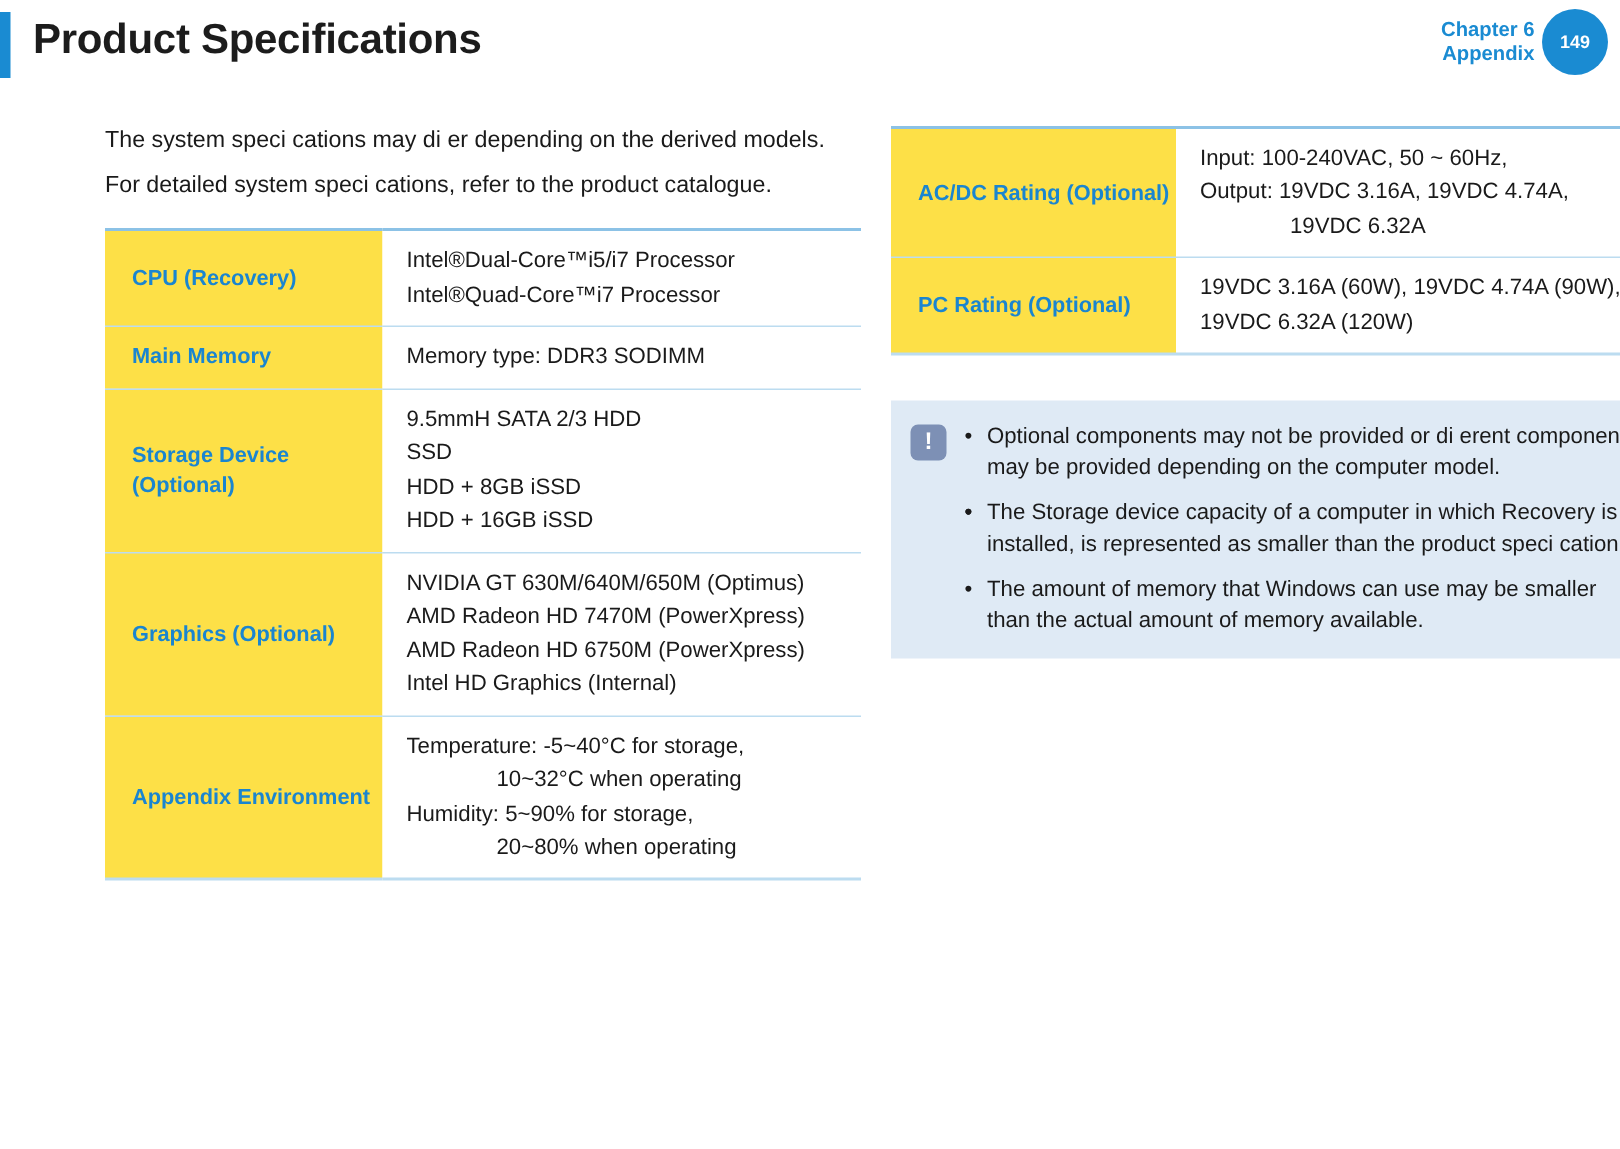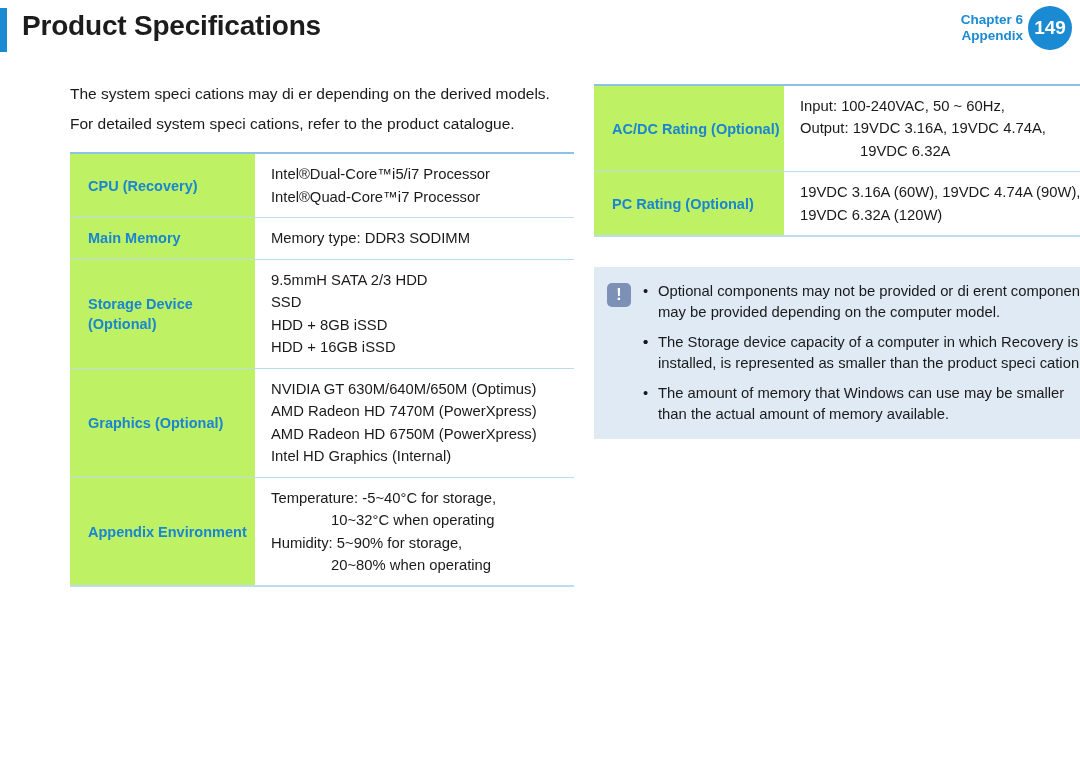--- a/index.html
+++ b/index.html
@@ -55,21 +55,21 @@
     font-weight: bold;
     font-size: 13.5px;
   }
   .page-circle {
     width: 44px;
     height: 44px;
     border-radius: 50%;
     background: #1a8bd2;
     color: #ffffff;
     font-weight: bold;
-    font-size: 19px;
+    font-size: 12px;
     display: flex;
     align-items: center;
     justify-content: center;
   }
 
   
   .columns {
     position: absolute;
     top: 84px;
     left: 0;
@@ -103,21 +103,21 @@
     border-top: 2px solid #8cc2e6;
     border-bottom: 2px solid #bcdcf0;
     margin-top: 18px;
   }
   .spec-table tr + tr .label-cell,
   .spec-table tr + tr .value-cell {
     border-top: 1px solid #bcdcf0;
   }
   .label-cell {
     width: 185px;
-    background: #bef264;
+    background: #fde047;
     color: #1a85d0;
     font-weight: bold;
     font-size: 14.5px;
     line-height: 1.38;
     padding: 10px 0 10px 18px;
     vertical-align: middle;
     box-sizing: border-box;
   }
   .value-cell {
     background: #ffffff;

